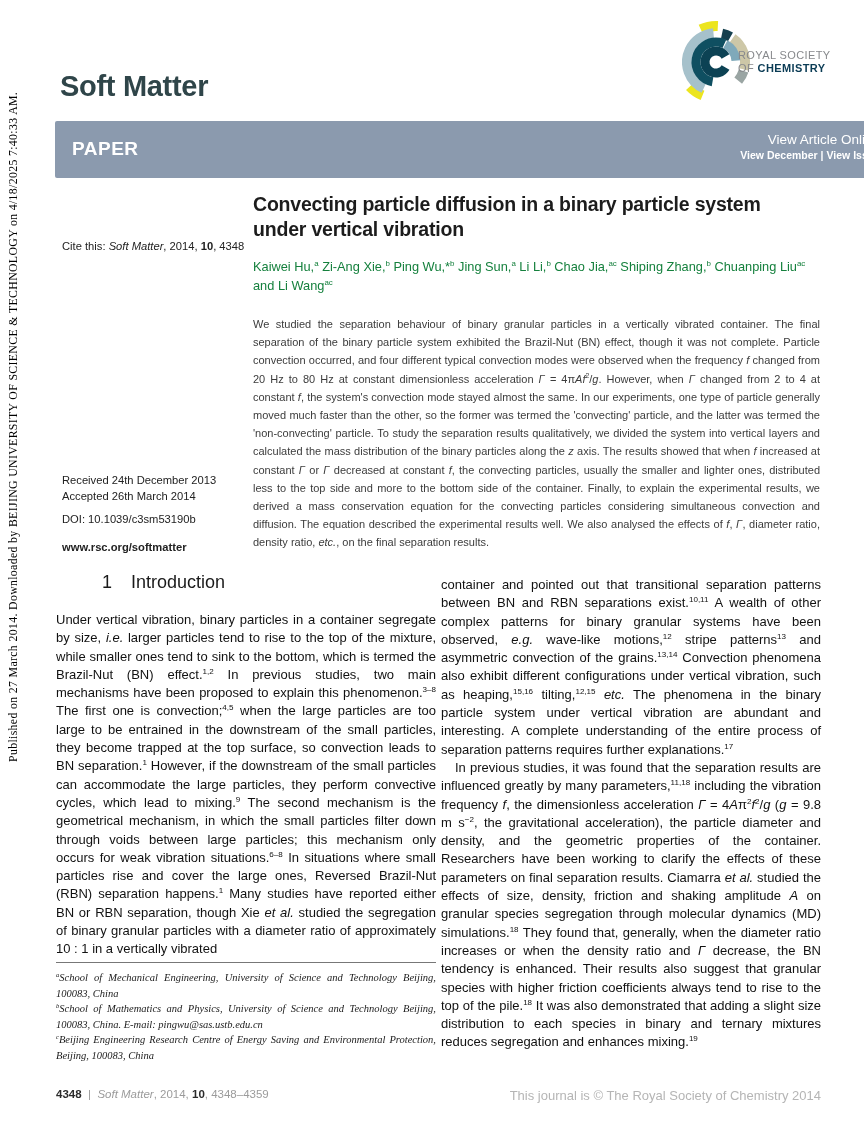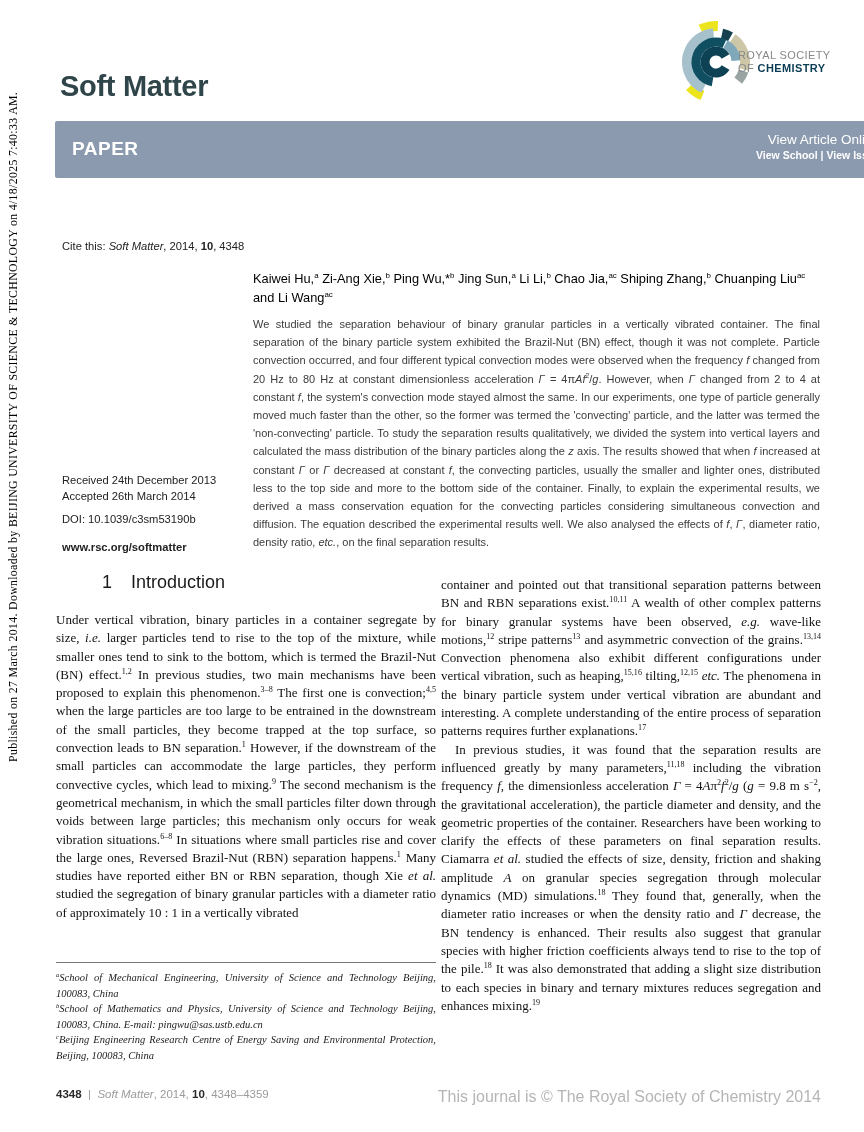--- a/index.html
+++ b/index.html
@@ -19,47 +19,47 @@
   .banner{position:absolute;left:55px;top:121px;width:840px;height:57px;background:var(--banner_bg);border-radius:2px;}
   .banner .ptype{position:absolute;left:17px;top:17px;font-size:19px;font-weight:bold;color:#fff;letter-spacing:.5px;}
   .banner .links{position:absolute;right:15px;top:11px;text-align:right;color:#fff;}
   .banner .vao{font-size:13.5px;font-weight:normal;display:block;}
   .banner .sub{font-size:10.5px;font-weight:bold;margin-top:2px;display:block;}
 
   .cite{position:absolute;left:62px;top:240px;font-size:11.2px;color:#222;}
 
   .title{position:absolute;left:253px;top:192px;width:552px;font-size:19.5px;line-height:25px;
          font-weight:bold;color:#1c1c1c;letter-spacing:-.2px;}
-  .authors{position:absolute;left:253px;top:270px;width:575px;font-size:12.8px;line-height:18.5px;color:#000000;}
+  .authors{position:absolute;left:253px;top:258px;width:575px;font-size:12.8px;line-height:18.5px;color:#15803d;}
 
   .info{position:absolute;left:62px;top:472px;font-size:11.2px;line-height:16px;color:#222;}
   .info .doi{margin-top:7px;}
   .info .web{margin-top:12px;font-weight:bold;}
 
   .abstract{position:absolute;left:253px;top:315px;width:567px;font-size:11px;line-height:18.2px;
             text-align:justify;color:#3c3c3c;}
 
   .sec-head{position:absolute;left:56px;top:572px;font-size:18px;color:#1a1a1a;margin-left:46px;}
   .sec-head .num{margin-right:19px;}
 
-  .col{position:absolute;width:380px;font-family:Liberation Serif, serif;font-size:13px;
+  .col{position:absolute;width:380px;font-family:Liberation Sans, sans-serif;font-size:13px;
        line-height:18.3px;text-align:justify;color:#111;}
   .col-left{left:56px;top:611px;}
   .col-right{left:441px;top:576px;}
   .col p{margin:0;}
   .col p.indent{text-indent:14px;}
 
   .foot-divider{position:absolute;left:56px;top:962px;width:380px;border-top:1px solid #777;}
   .footnotes{position:absolute;left:56px;top:970px;width:380px;font-family:"Liberation Serif",serif;
              font-size:10.5px;line-height:15.5px;font-style:italic;color:#1a1a1a;text-align:justify;}
   .footnotes p{margin:0;}
 
   .footer-left{position:absolute;left:56px;top:1088px;font-size:11.5px;color:var(--text_gray);}
   .footer-left b{color:#2b2b2b;}
-  .footer-right{position:absolute;right:43px;top:1088px;font-size:16px;color:#b5b5b5;}
+  .footer-right{position:absolute;right:43px;top:1088px;font-size:13px;color:#b5b5b5;}
 </style>
 </head>
 <body>
 
 <div id="page">
 
   <div class="pub-strip">Published on 27 March 2014. Downloaded by BEIJING UNIVERSITY OF SCIENCE &amp; TECHNOLOGY on 4/18/2025 7:40:33 AM.</div>
 
   <div class="journal-name">Soft Matter</div>
 
@@ -78,26 +78,27 @@
     <text x="56" y="47" font-size="11" letter-spacing="0.4" fill="#87898c">ROYAL SOCIETY</text>
     <text x="56" y="60" font-size="11" letter-spacing="0.4">
       <tspan fill="#87898c">OF </tspan><tspan font-weight="bold" fill="#0b3c55">CHEMISTRY</tspan>
     </text>
   </svg>
 
   <div class="banner">
     <span class="ptype">PAPER</span>
     <span class="links">
       <span class="vao">View Article Online</span>
-      <span class="sub"><span>View School</span><span> | </span><span>View Issue</span></span>
+      <span class="sub"><span>View December</span><span> | </span><span>View Issue</span></span>
     </span>
   </div>
 
   <div class="cite">Cite this: <i>Soft Matter</i>, 2014, <b>10</b>, 4348</div>
 
+  <div class="title">Convecting particle diffusion in a binary particle system under vertical vibration</div>
 
   <div class="authors">Kaiwei Hu,<sup>a</sup> Zi-Ang Xie,<sup>b</sup> Ping Wu,*<sup>b</sup> Jing Sun,<sup>a</sup> Li Li,<sup>b</sup> Chao Jia,<sup>ac</sup> Shiping Zhang,<sup>b</sup> Chuanping Liu<sup>ac</sup> and Li Wang<sup>ac</sup></div>
 
   <div class="abstract">We studied the separation behaviour of binary granular particles in a vertically vibrated container. The final separation of the binary particle system exhibited the Brazil-Nut (BN) effect, though it was not complete. Particle convection occurred, and four different typical convection modes were observed when the frequency <i>f</i> changed from 20 Hz to 80 Hz at constant dimensionless acceleration <i>Γ</i> = 4π<i>Af</i><sup>2</sup>/<i>g</i>. However, when <i>Γ</i> changed from 2 to 4 at constant <i>f</i>, the system's convection mode stayed almost the same. In our experiments, one type of particle generally moved much faster than the other, so the former was termed the 'convecting' particle, and the latter was termed the 'non-convecting' particle. To study the separation results qualitatively, we divided the system into vertical layers and calculated the mass distribution of the binary particles along the <i>z</i> axis. The results showed that when <i>f</i> increased at constant <i>Γ</i> or <i>Γ</i> decreased at constant <i>f</i>, the convecting particles, usually the smaller and lighter ones, distributed less to the top side and more to the bottom side of the container. Finally, to explain the experimental results, we derived a mass conservation equation for the convecting particles considering simultaneous convection and diffusion. The equation described the experimental results well. We also analysed the effects of <i>f</i>, <i>Γ</i>, diameter ratio, density ratio, <i>etc.</i>, on the final separation results.</div>
 
   <div class="info">
     <div>Received 24th December 2013</div>
     <div>Accepted 26th March 2014</div>
     <div class="doi">DOI: 10.1039/c3sm53190b</div>
     <div class="web">www.rsc.org/softmatter</div>

